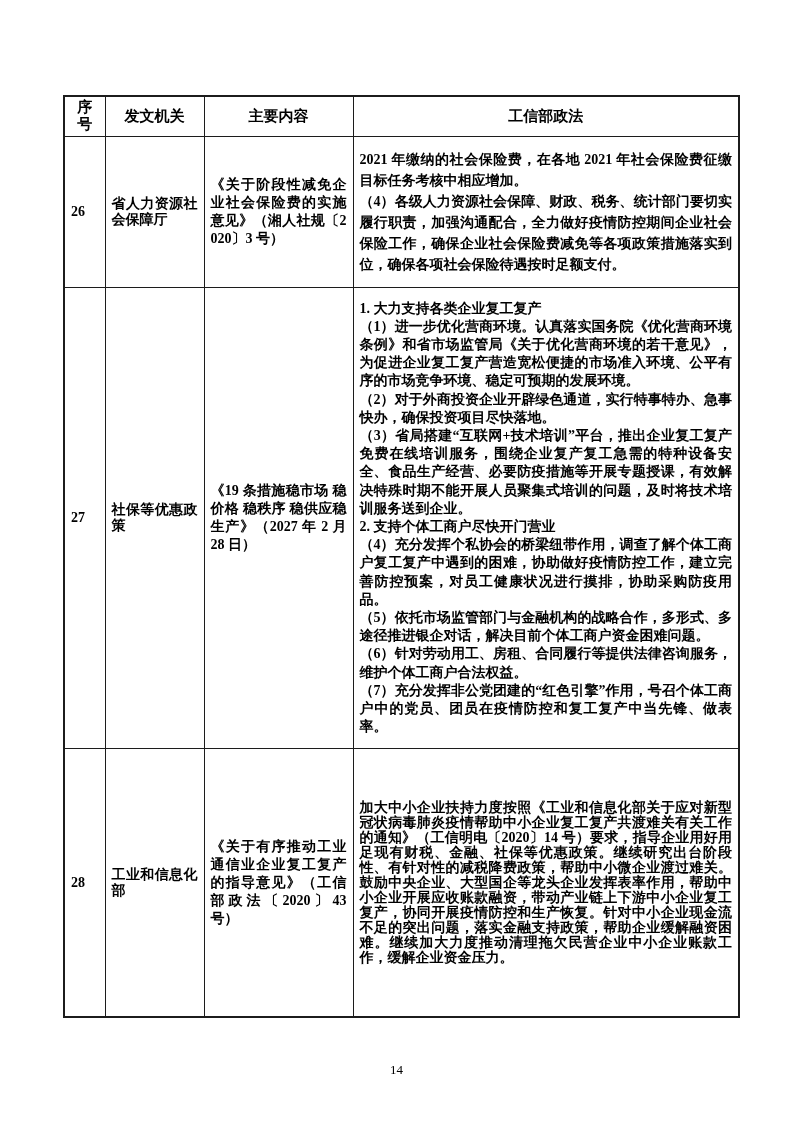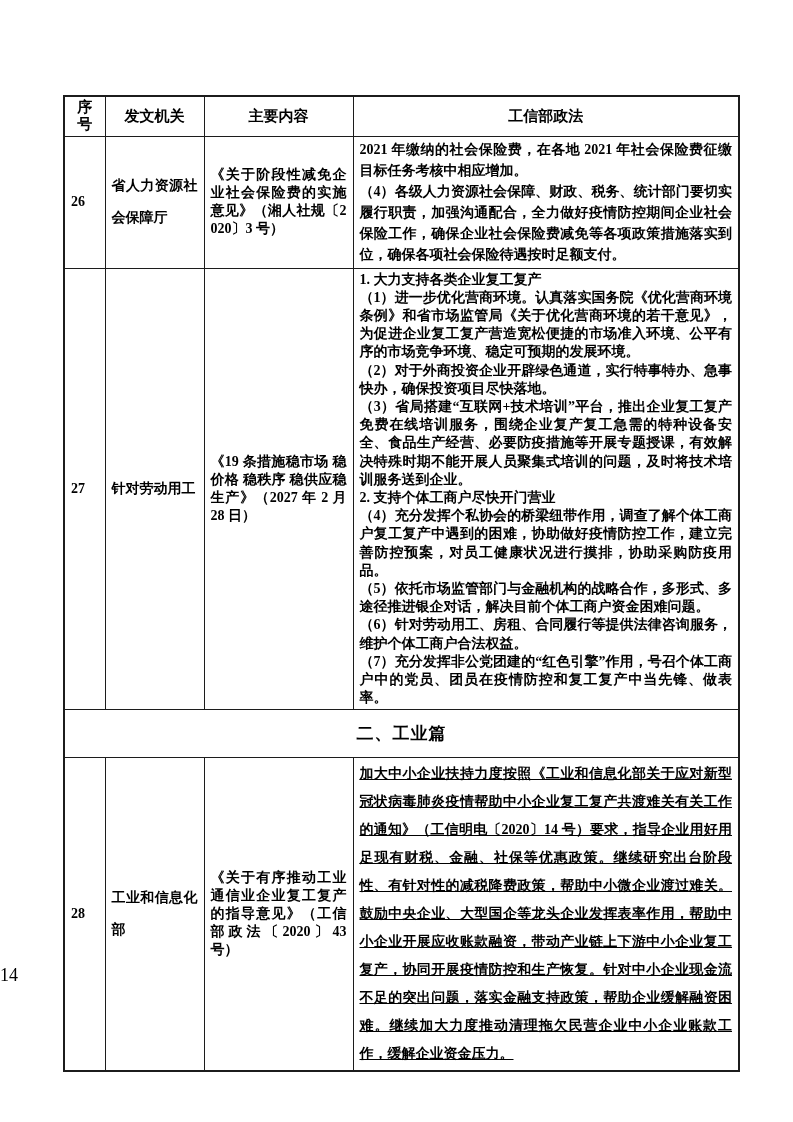--- a/index.html
+++ b/index.html
@@ -23,74 +23,75 @@
     width: 677px;
     table-layout: fixed;
     border-collapse: collapse;
     border: 2px solid #1c1c1c;
     font-weight: 700;
   }
   .doc-table th, .doc-table td {
     border: 1px solid #1c1c1c;
     vertical-align: middle;
     font-size: 14px;
-    padding: 2px 6px;
+    padding: 12px 6px;
     box-sizing: border-box;
     word-break: break-all;
   }
   .doc-table thead th {
     height: 40px;
     text-align: center;
     font-size: 15px;
     line-height: 17px;
     padding: 2px 2px;
   }
   .th-no { white-space: pre-line; }
   .cell-no {
     text-align: left;
     font-size: 14px;
   }
   .cell-agency {
     text-align: justify;
     padding: 2px 9px;
-    line-height: 32px;
+    line-height: 16px;
     font-size: 14.5px;
     margin-left: 36px;
   }
   .cell-doc {
     text-align: justify;
     padding: 2px 9px;
     line-height: 18px;
     font-size: 14.5px;
   }
   .cell-content {
     text-align: justify;
     white-space: pre-line;
     padding: 3px 7px;
     font-size: 14px;
   }
   tr.row-26 > td { height: 132px; }
   tr.row-26 .cell-content { line-height: 21px; }
   tr.row-27 > td { height: 406px; }
   tr.row-27 .cell-content { line-height: 18.2px; font-family: Liberation Serif, serif; }
   tr.row-28 > td { height: 268px; }
-  tr.row-28 .cell-content { line-height: 28px; text-decoration: underline; }
+  tr.row-28 .cell-content { line-height: 15px; }
   tr.section-row td {
     height: 48px;
     text-align: center;
     font-size: 17px;
     font-weight: 700;
     letter-spacing: 1px;
   }
   .page-number {
     position: absolute;
-    top: 965px;
+    top: 1062px;
     left: 0;
     width: 100%;
-    font-size: 18px;
+    text-align: center;
+    font-size: 13px;
     font-weight: 400;
     font-family: "Liberation Serif", "DejaVu Serif", serif;
   }
 </style>
 </head>
 <body>
 
 <div class="page">
 
   <table class="doc-table">
@@ -112,34 +113,31 @@
     <tbody>
       <tr class="row-26">
         <td class="cell-no">26</td>
         <td class="cell-agency">省人力资源社会保障厅</td>
         <td class="cell-doc">《关于阶段性减免企业社会保险费的实施意见》（湘人社规〔2020〕3 号）</td>
         <td class="cell-content">2021 年缴纳的社会保险费，在各地 2021 年社会保险费征缴目标任务考核中相应增加。
 （4）各级人力资源社会保障、财政、税务、统计部门要切实履行职责，加强沟通配合，全力做好疫情防控期间企业社会保险工作，确保企业社会保险费减免等各项政策措施落实到位，确保各项社会保险待遇按时足额支付。</td>
       </tr>
       <tr class="row-27">
         <td class="cell-no">27</td>
-        <td class="cell-agency">针对劳动用工</td>
+        <td class="cell-agency">社保等优惠政策</td>
         <td class="cell-doc">《19 条措施稳市场 稳价格 稳秩序 稳供应稳生产》（2027 年 2 月 28 日）</td>
         <td class="cell-content">1. 大力支持各类企业复工复产
 （1）进一步优化营商环境。认真落实国务院《优化营商环境条例》和省市场监管局《关于优化营商环境的若干意见》，为促进企业复工复产营造宽松便捷的市场准入环境、公平有序的市场竞争环境、稳定可预期的发展环境。
 （2）对于外商投资企业开辟绿色通道，实行特事特办、急事快办，确保投资项目尽快落地。
 （3）省局搭建“互联网+技术培训”平台，推出企业复工复产免费在线培训服务，围绕企业复产复工急需的特种设备安全、食品生产经营、必要防疫措施等开展专题授课，有效解决特殊时期不能开展人员聚集式培训的问题，及时将技术培训服务送到企业。
 2. 支持个体工商户尽快开门营业
 （4）充分发挥个私协会的桥梁纽带作用，调查了解个体工商户复工复产中遇到的困难，协助做好疫情防控工作，建立完善防控预案，对员工健康状况进行摸排，协助采购防疫用品。
 （5）依托市场监管部门与金融机构的战略合作，多形式、多途径推进银企对话，解决目前个体工商户资金困难问题。
 （6）针对劳动用工、房租、合同履行等提供法律咨询服务，维护个体工商户合法权益。
 （7）充分发挥非公党团建的“红色引擎”作用，号召个体工商户中的党员、团员在疫情防控和复工复产中当先锋、做表率。</td>
-      </tr>
-      <tr class="section-row">
-        <td colspan="4">二、工业篇</td>
       </tr>
       <tr class="row-28">
         <td class="cell-no">28</td>
         <td class="cell-agency">工业和信息化部</td>
         <td class="cell-doc">《关于有序推动工业通信业企业复工复产的指导意见》（工信部政法〔2020〕43 号）</td>
         <td class="cell-content">加大中小企业扶持力度按照《工业和信息化部关于应对新型冠状病毒肺炎疫情帮助中小企业复工复产共渡难关有关工作的通知》（工信明电〔2020〕14 号）要求，指导企业用好用足现有财税、金融、社保等优惠政策。继续研究出台阶段性、有针对性的减税降费政策，帮助中小微企业渡过难关。鼓励中央企业、大型国企等龙头企业发挥表率作用，帮助中小企业开展应收账款融资，带动产业链上下游中小企业复工复产，协同开展疫情防控和生产恢复。针对中小企业现金流不足的突出问题，落实金融支持政策，帮助企业缓解融资困难。继续加大力度推动清理拖欠民营企业中小企业账款工作，缓解企业资金压力。</td>
       </tr>
     </tbody>
   </table>
 

